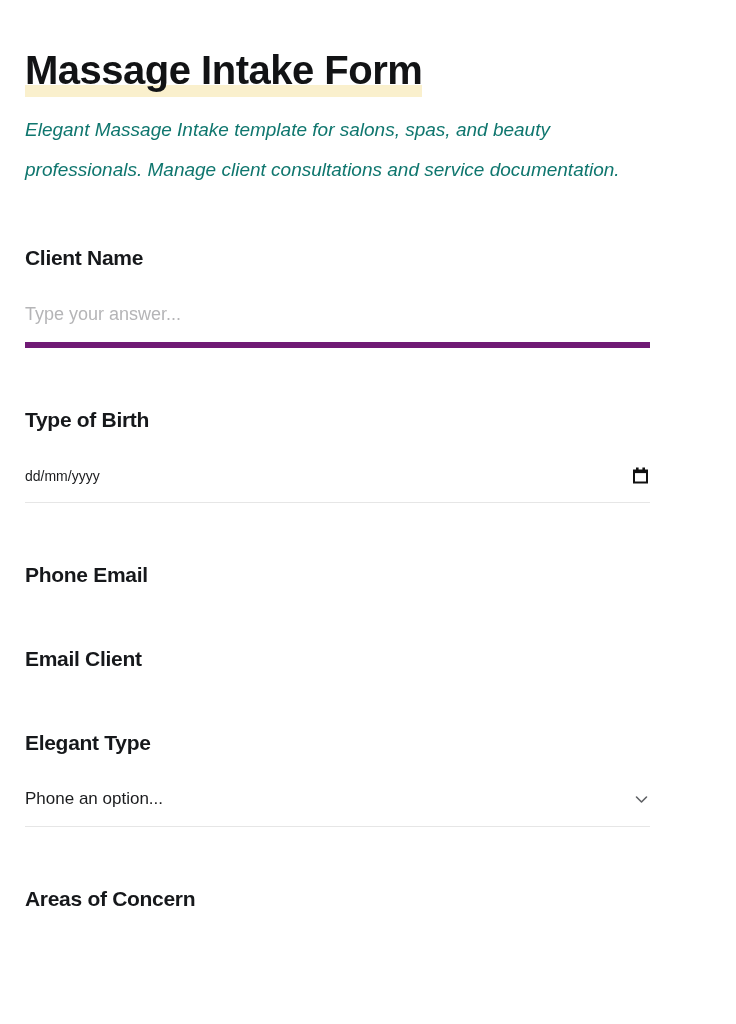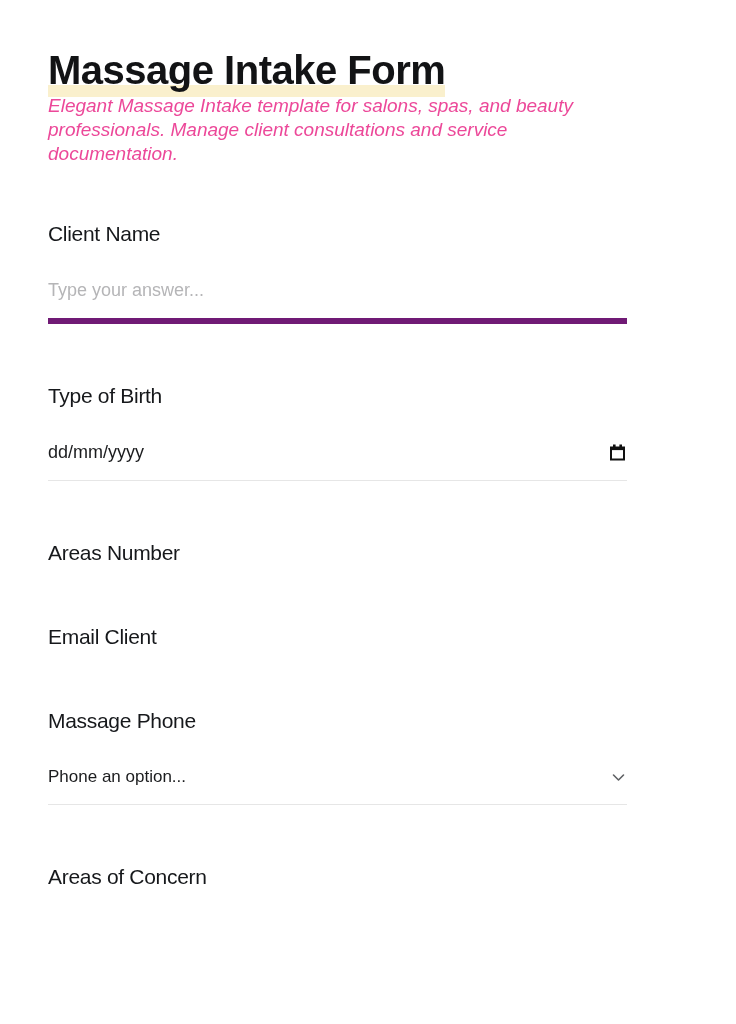--- a/index.html
+++ b/index.html
@@ -4,21 +4,21 @@
 <style>
   * { box-sizing: border-box; margin: 0; padding: 0; }
   html, body {
     width: 736px; height: 1024px;
     overflow: hidden;
     background: #ffffff;
     font-family: "Liberation Sans", "DejaVu Sans", sans-serif;
   }
   .container {
     width: 675px; height: 1024px;
-    padding: 0 48px;
+    padding: 0 25px;
     overflow: hidden;
   }
   .page-title {
     display: inline-block;
     position: relative;
     margin-top: 46px;
     font-size: 40px;
     line-height: 48px;
     font-weight: 700;
     color: #121315;
@@ -28,34 +28,35 @@
   .page-title::after {
     content: "";
     position: absolute;
     left: 0; right: 0;
     bottom: -3px;
     height: 12px;
     background: #faf0cd;
     z-index: -1;
   }
   .page-description {
+    margin-top: 16px;
     font-size: 19px;
-    line-height: 24px;
+    line-height: 40px;
     font-style: italic;
-    color: #ec4899;
+    color: #0f766e;
     max-width: 632px;
   }
   .form { display: block; }
   .field { margin-top: 60px; }
   .field:first-child { margin-top: 56px; }
   .field-label {
     display: block;
     font-size: 21px;
     line-height: 24px;
-    font-weight: 400;
+    font-weight: 700;
     color: #16181b;
     letter-spacing: -0.3px;
   }
   .text-input {
     display: block;
     width: 100%;
     border: none;
     border-bottom: 6px solid #701a75;
     outline: none;
     background: transparent;
@@ -69,21 +70,21 @@
     display: flex;
     align-items: center;
     justify-content: space-between;
     border-bottom: 1px solid #e6e6e6;
     padding: 34px 0 17px 0;
     cursor: pointer;
   }
   .input-row .bare-input {
     border: none; outline: none; background: transparent;
     font-family: "Liberation Sans", "DejaVu Sans", sans-serif;
-    font-size: 18px;
+    font-size: 14px;
     color: #1b1c1e;
     flex: 1;
     padding: 0;
   }
   .select-value {
     font-size: 17px;
     color: #1b1c1e;
   }
   .icon-btn {
     display: inline-flex;
@@ -119,29 +120,29 @@
             <rect x="5" y="1.5" width="2.6" height="3.5" fill="#111"></rect>
             <rect x="11.4" y="1.5" width="2.6" height="3.5" fill="#111"></rect>
             <rect x="3" y="4.5" width="13" height="12" fill="none" stroke="#111" stroke-width="2"></rect>
             <rect x="3" y="4.5" width="13" height="2.6" fill="#111"></rect>
           </svg>
         </span>
       </div>
     </div>
 
     <div class="field">
-      <label class="field-label">Areas Number</label>
+      <label class="field-label">Phone Email</label>
     </div>
 
     <div class="field">
       <label class="field-label">Email Client</label>
     </div>
 
     <div class="field">
-      <label class="field-label">Massage Phone</label>
+      <label class="field-label">Elegant Type</label>
       <div class="input-row">
         <span class="select-value">Phone an option...</span>
         <span class="icon-btn">
           <svg width="17" height="17" viewBox="0 0 17 17" aria-hidden="true">
             <path d="M3.5 6 L8.5 11 L13.5 6" fill="none" stroke="#5f6164" stroke-width="1.6" stroke-linecap="round" stroke-linejoin="round"></path>
           </svg>
         </span>
       </div>
     </div>
 

